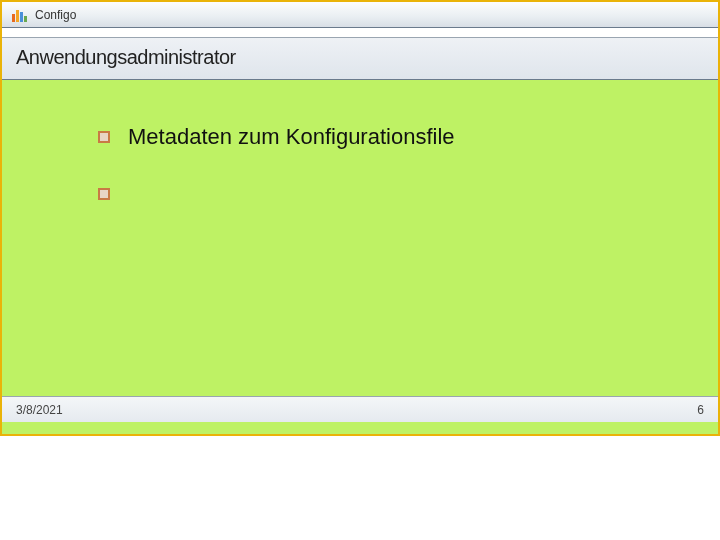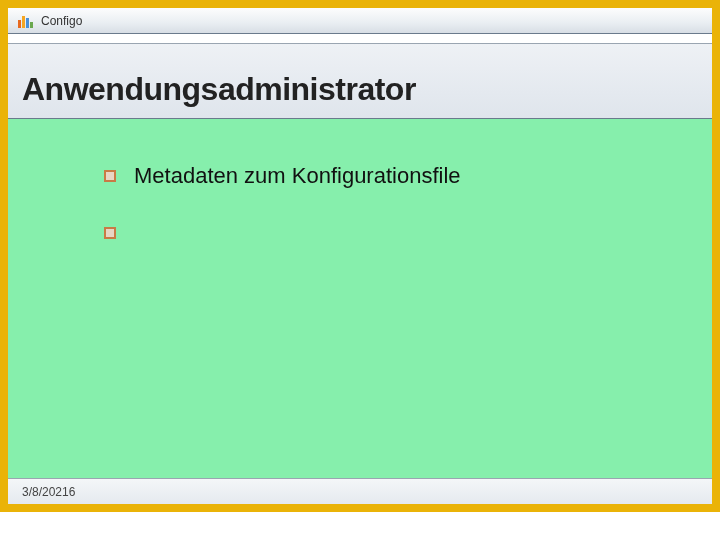--- a/index.html
+++ b/index.html
@@ -6,23 +6,23 @@
   body {
     width: 720px;
     height: 540px;
     background: #fff;
     font-family: Verdana, Arial, sans-serif;
     position: relative;
     overflow: hidden;
   }
   .slide {
     width: 720px;
-    height: 512px;
-    border: 8px solid #eab308;
-    background: #86efac;
+    height: 436px;
+    border: 2px solid #eab308;
+    background: #bef264;
     position: relative;
   }
   .topbar {
     height: 26px;
     background: linear-gradient(to bottom, #fdfdfd 0%, #e9eef2 60%, #d8dee5 100%);
     border-bottom: 1px solid #6a7a8c;
     display: flex;
     align-items: center;
     padding-left: 10px;
   }
@@ -50,25 +50,24 @@
     height: 10px;
     background: #fff;
     border-bottom: 1px solid #9aa5b1;
   }
   .titlebar {
     background: linear-gradient(to bottom, #eef1f5 0%, #dfe5ec 100%);
     border-bottom: 1px solid #6a7a8c;
     padding: 8px 14px 10px 14px;
   }
   .titlebar h1 {
-    font-size: 32px;
-    font-weight: bold;
+    font-size: 20px;
+    font-weight: normal;
     color: #222;
     letter-spacing: -0.5px;
-    margin-top: 19px;
   }
   .content {
     padding: 44px 50px 0 96px;
   }
   .bullet-item {
     display: flex;
     align-items: center;
     margin-bottom: 38px;
   }
   .bullet-icon {
@@ -78,28 +77,28 @@
     background: #e8d5c5;
     margin-right: 18px;
     flex-shrink: 0;
   }
   .bullet-text {
     font-size: 22px;
     color: #111;
   }
   .footer {
     position: absolute;
-    bottom: 0;
+    bottom: 12px;
     left: 0;
     right: 0;
     height: 26px;
     background: linear-gradient(to bottom, #f4f6f8 0%, #e5eaef 100%);
     border-top: 1px solid #9aa5b1;
     display: flex;
-    justify-content: flex-start;
+    justify-content: space-between;
     align-items: center;
     padding: 0 14px;
     font-size: 12px;
     color: #444;
   }
 </style>
 </head>
 <body>
 
 <div class="slide">

